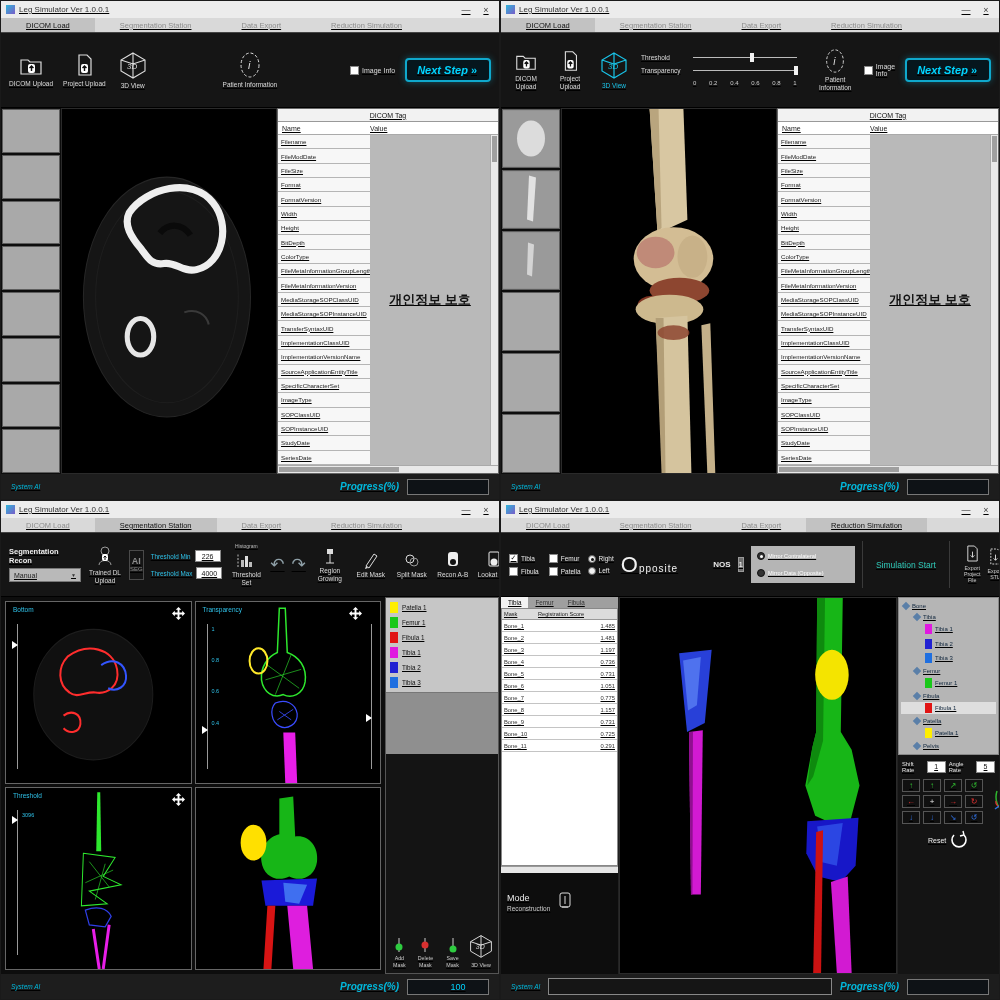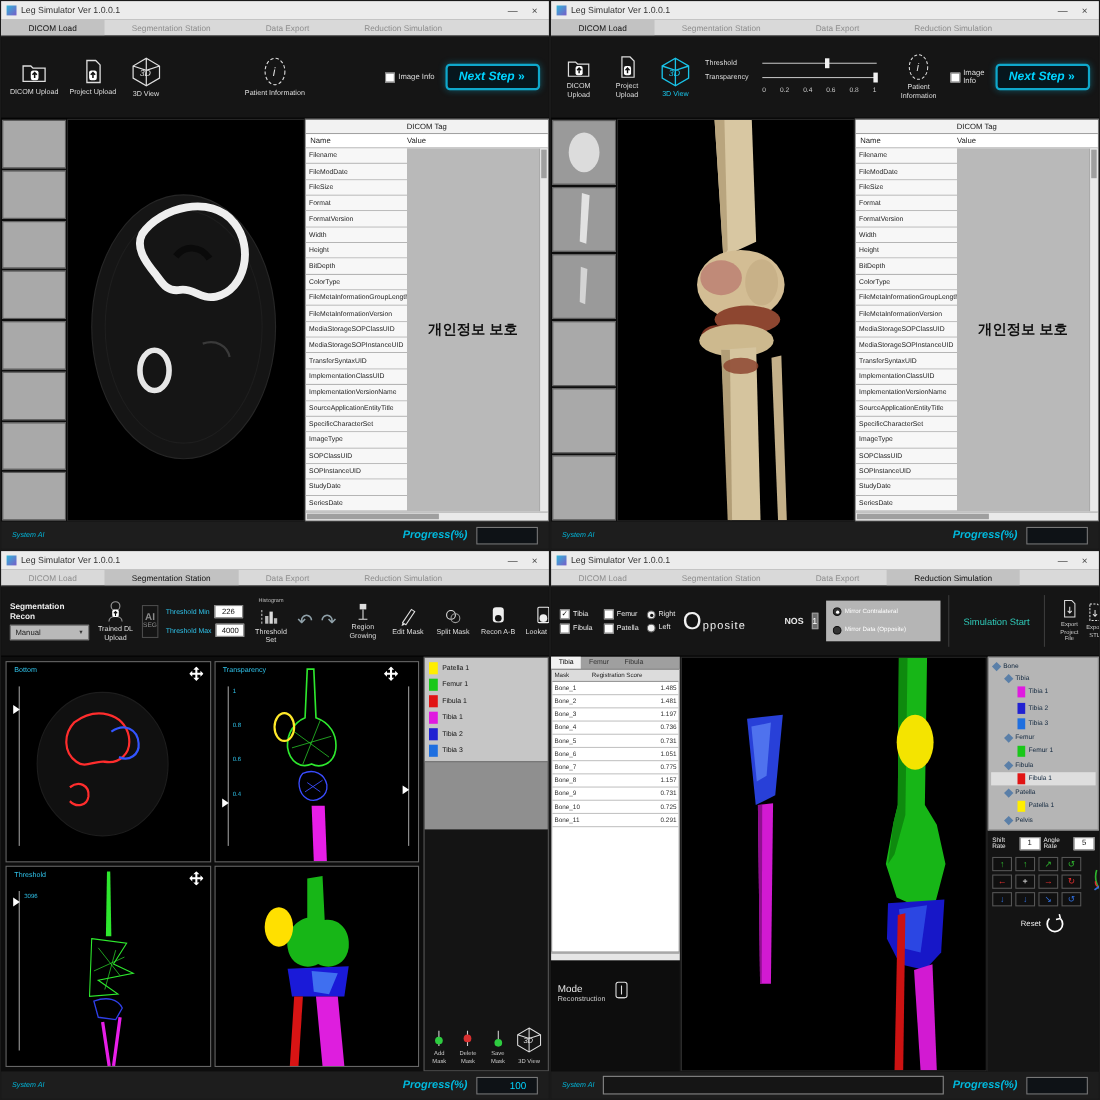--- a/index.html
+++ b/index.html
@@ -1,17 +1,17 @@
 <!DOCTYPE html>
 <html><head>
 <meta charset="utf-8">
 <style>
   * { margin:0; padding:0; box-sizing:border-box; }
   html,body { background:#000; font-family:"Liberation Sans", sans-serif; }
-  .page { width:1000px; height:1000px; display:grid; grid-template-columns:500px 500px; grid-template-rows:500px 500px; background:#f9a8d4; }
+  .page { width:1000px; height:1000px; display:grid; grid-template-columns:500px 500px; grid-template-rows:500px 500px; background:#f9a8d4;text-decoration:underline; }
   .q { width:500px; height:500px; background:#0d0d0d; display:flex; flex-direction:column; overflow:hidden; position:relative; border:1px solid #1a1a1a; }
 
   
   .titlebar { height:17px; background:#ececec; display:flex; align-items:center; padding:0 5px; gap:4px; flex:none; }
   .appicon { width:9px; height:9px; background:linear-gradient(135deg,#2fb6d8,#7a5cc8); flex:none; }
   .wtitle { font-size:8px; color:#333; flex:1; white-space:nowrap; overflow:hidden; }
   .wb { font-size:9px; color:#444; width:16px; text-align:center; cursor:default; }
   .tabbar { height:15px; background:#d9d9d9; display:flex; align-items:stretch; border-bottom:1px solid #444; flex:none; }
   .tab { font-size:7.5px; color:#8d8d8d; padding:0 25px; display:flex; align-items:center; white-space:nowrap; }
   .tab.active { color:#111; background:#c2c2c2; }
@@ -39,21 +39,21 @@
   .srow { display:flex; align-items:center; gap:6px; }
   .slabel { color:#ddd; font-size:6.5px; width:46px; flex:none; }
   .track { flex:1; height:1px; background:#bbb; position:relative; }
   .handle { position:absolute; top:-4px; width:4px; height:9px; background:#f2f2f2; }
   .ticks { display:flex; justify-content:space-between; padding-left:52px; color:#ccc; font-size:6px; }
 
   
   .statusbar { height:25px; background:#1d1d1d; display:flex; align-items:center; padding:0 10px; gap:8px; margin-top:auto; flex:none; }
   .sysai { color:#00b8dc; font-size:6.5px; font-style:italic; white-space:nowrap; }
   .prog { margin-left:auto; color:#00b8dc; font-weight:bold; font-style:italic; font-size:10px; white-space:nowrap; }
-  .progbox { width:56px; height:16px; background:#0e1216; border:1px solid #777; color:#00d4ff; font-size:9px; display:flex; align-items:center; justify-content:center; flex:none;padding-left:20px; }
+  .progbox { width:82px; height:16px; background:#0e1216; border:1px solid #777; color:#00d4ff; font-size:9px; display:flex; align-items:center; justify-content:center; flex:none;padding-left:20px; }
   .msgbox { flex:1; height:17px; border:1px solid #888; background:#151515; }
 
   
   .content { flex:1; display:flex; min-height:0; }
   .thumbstrip { width:60px; background:#0d0d0d; padding:1px; display:flex; flex-direction:column; gap:2px; overflow:hidden; flex:none; }
   .thumb { flex:1; background:#a9a9a9; border:1px solid #5d5d5d; min-height:0; }
   .thumb.img { background:#8a8a8a; position:relative; }
   .thumb.img svg { position:absolute; inset:0; width:100%; height:100%; }
   .viewport { flex:1; background:#000; position:relative; border:1px solid #2a2a2a; min-width:0; }
   .viewport svg { position:absolute; inset:0; width:100%; height:100%; }

